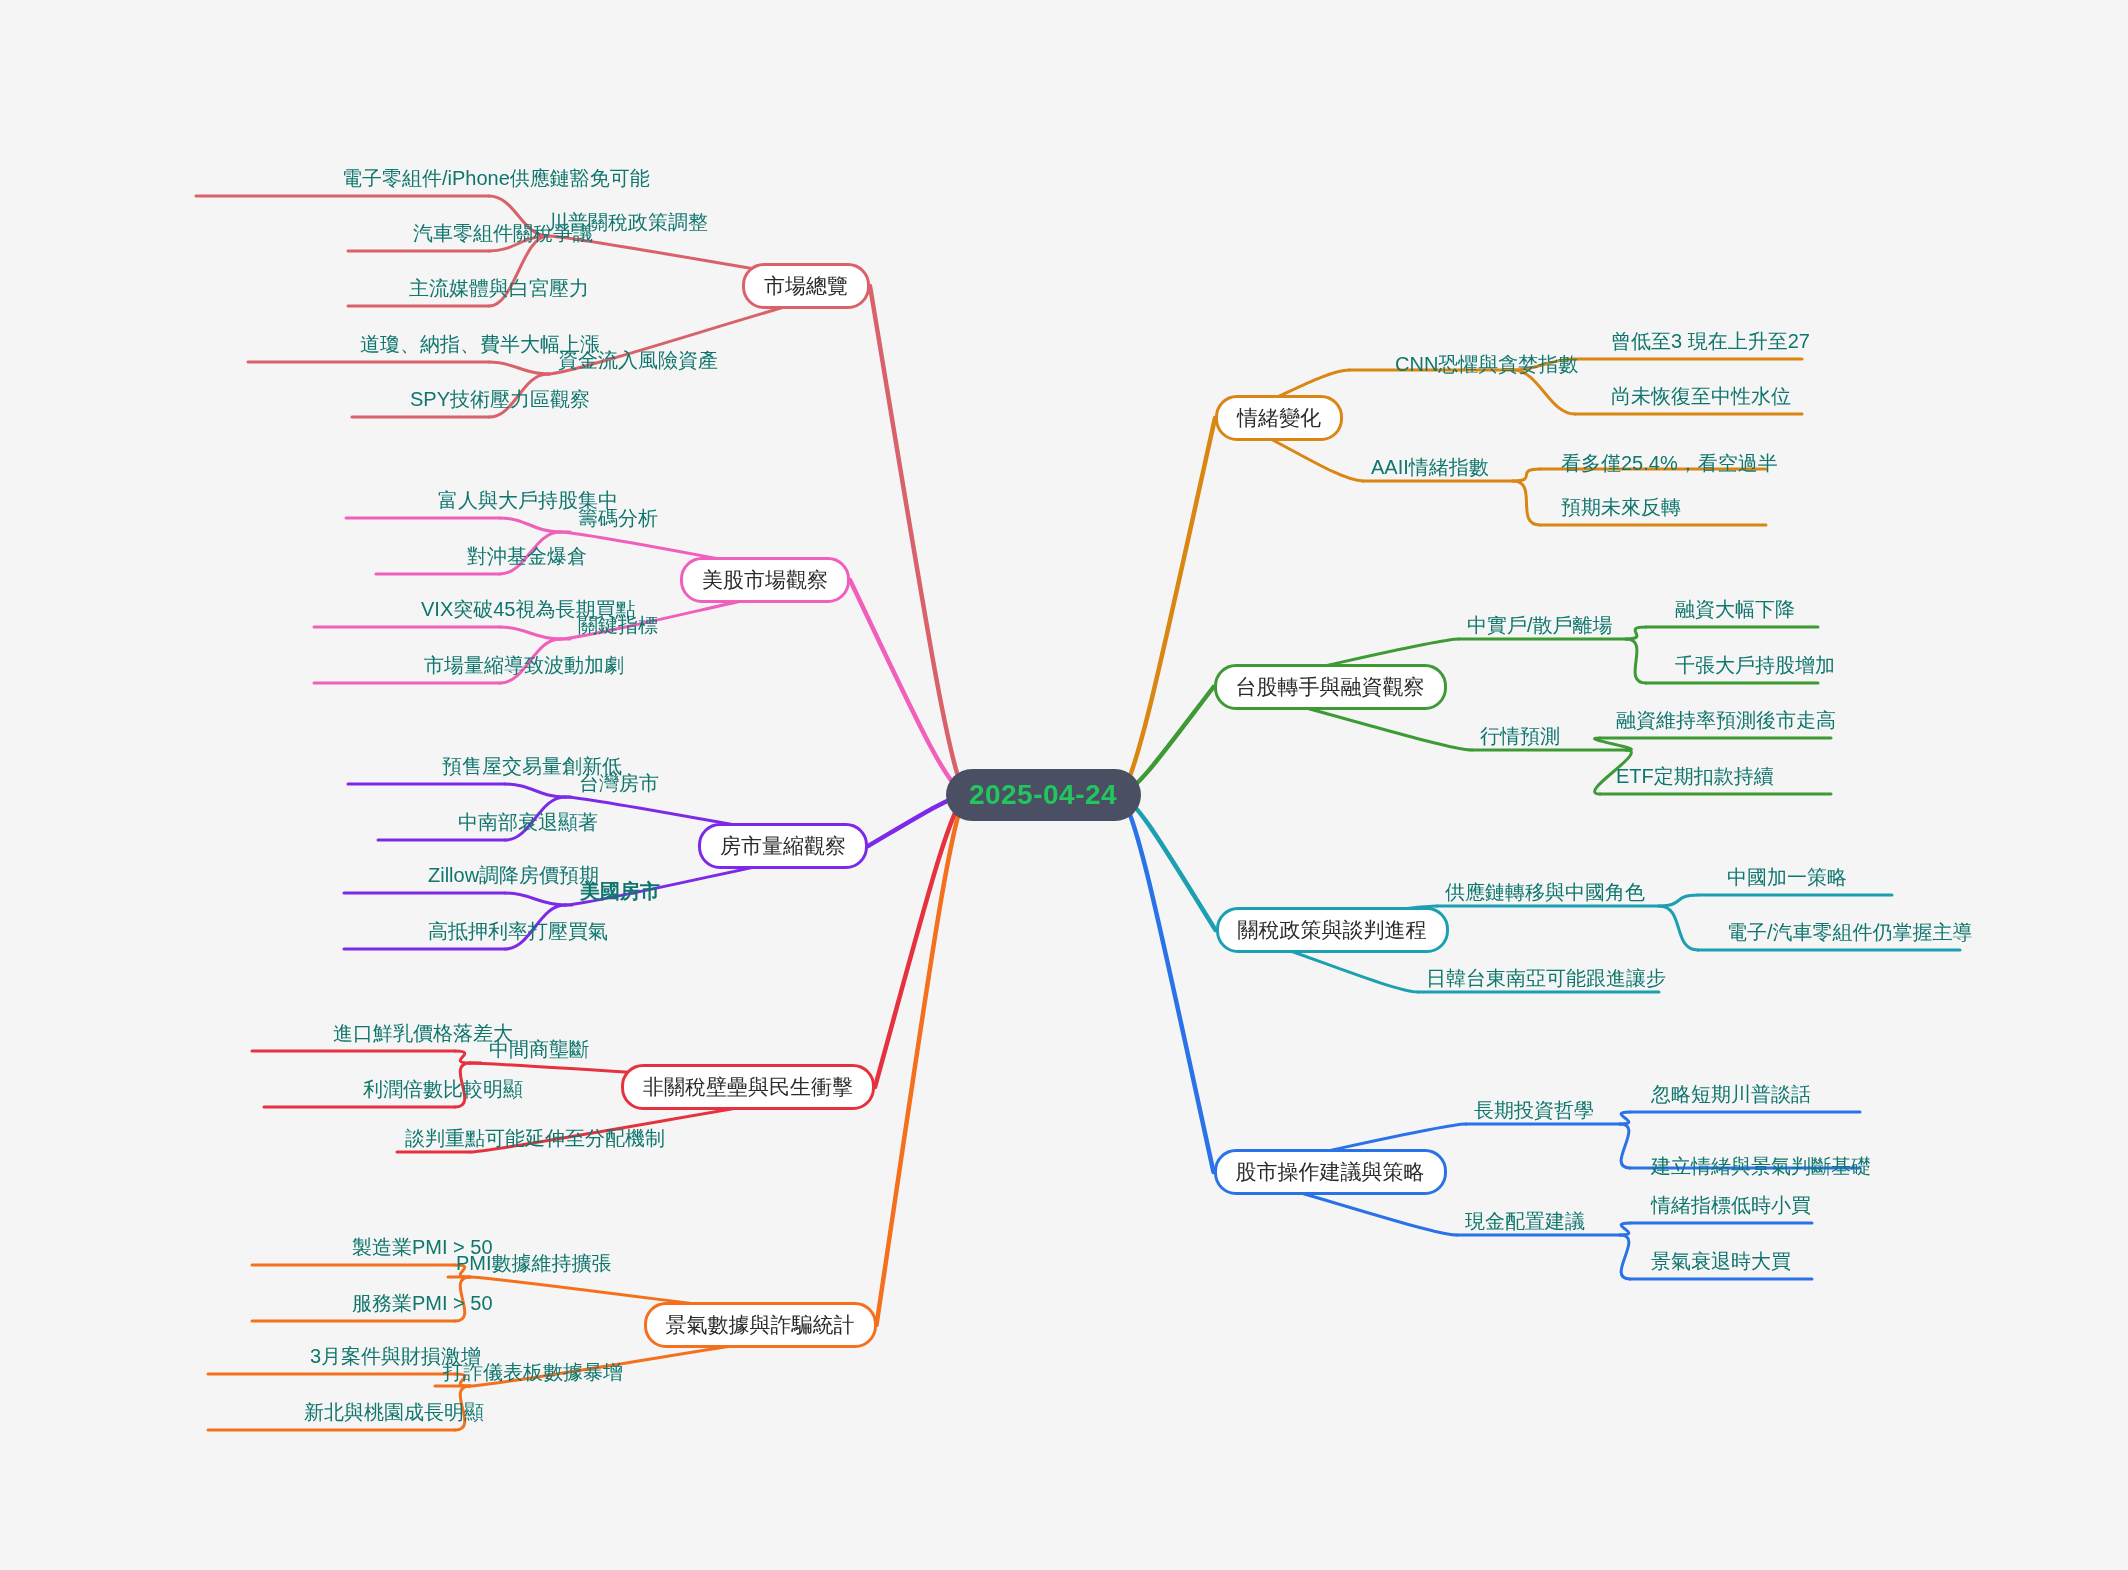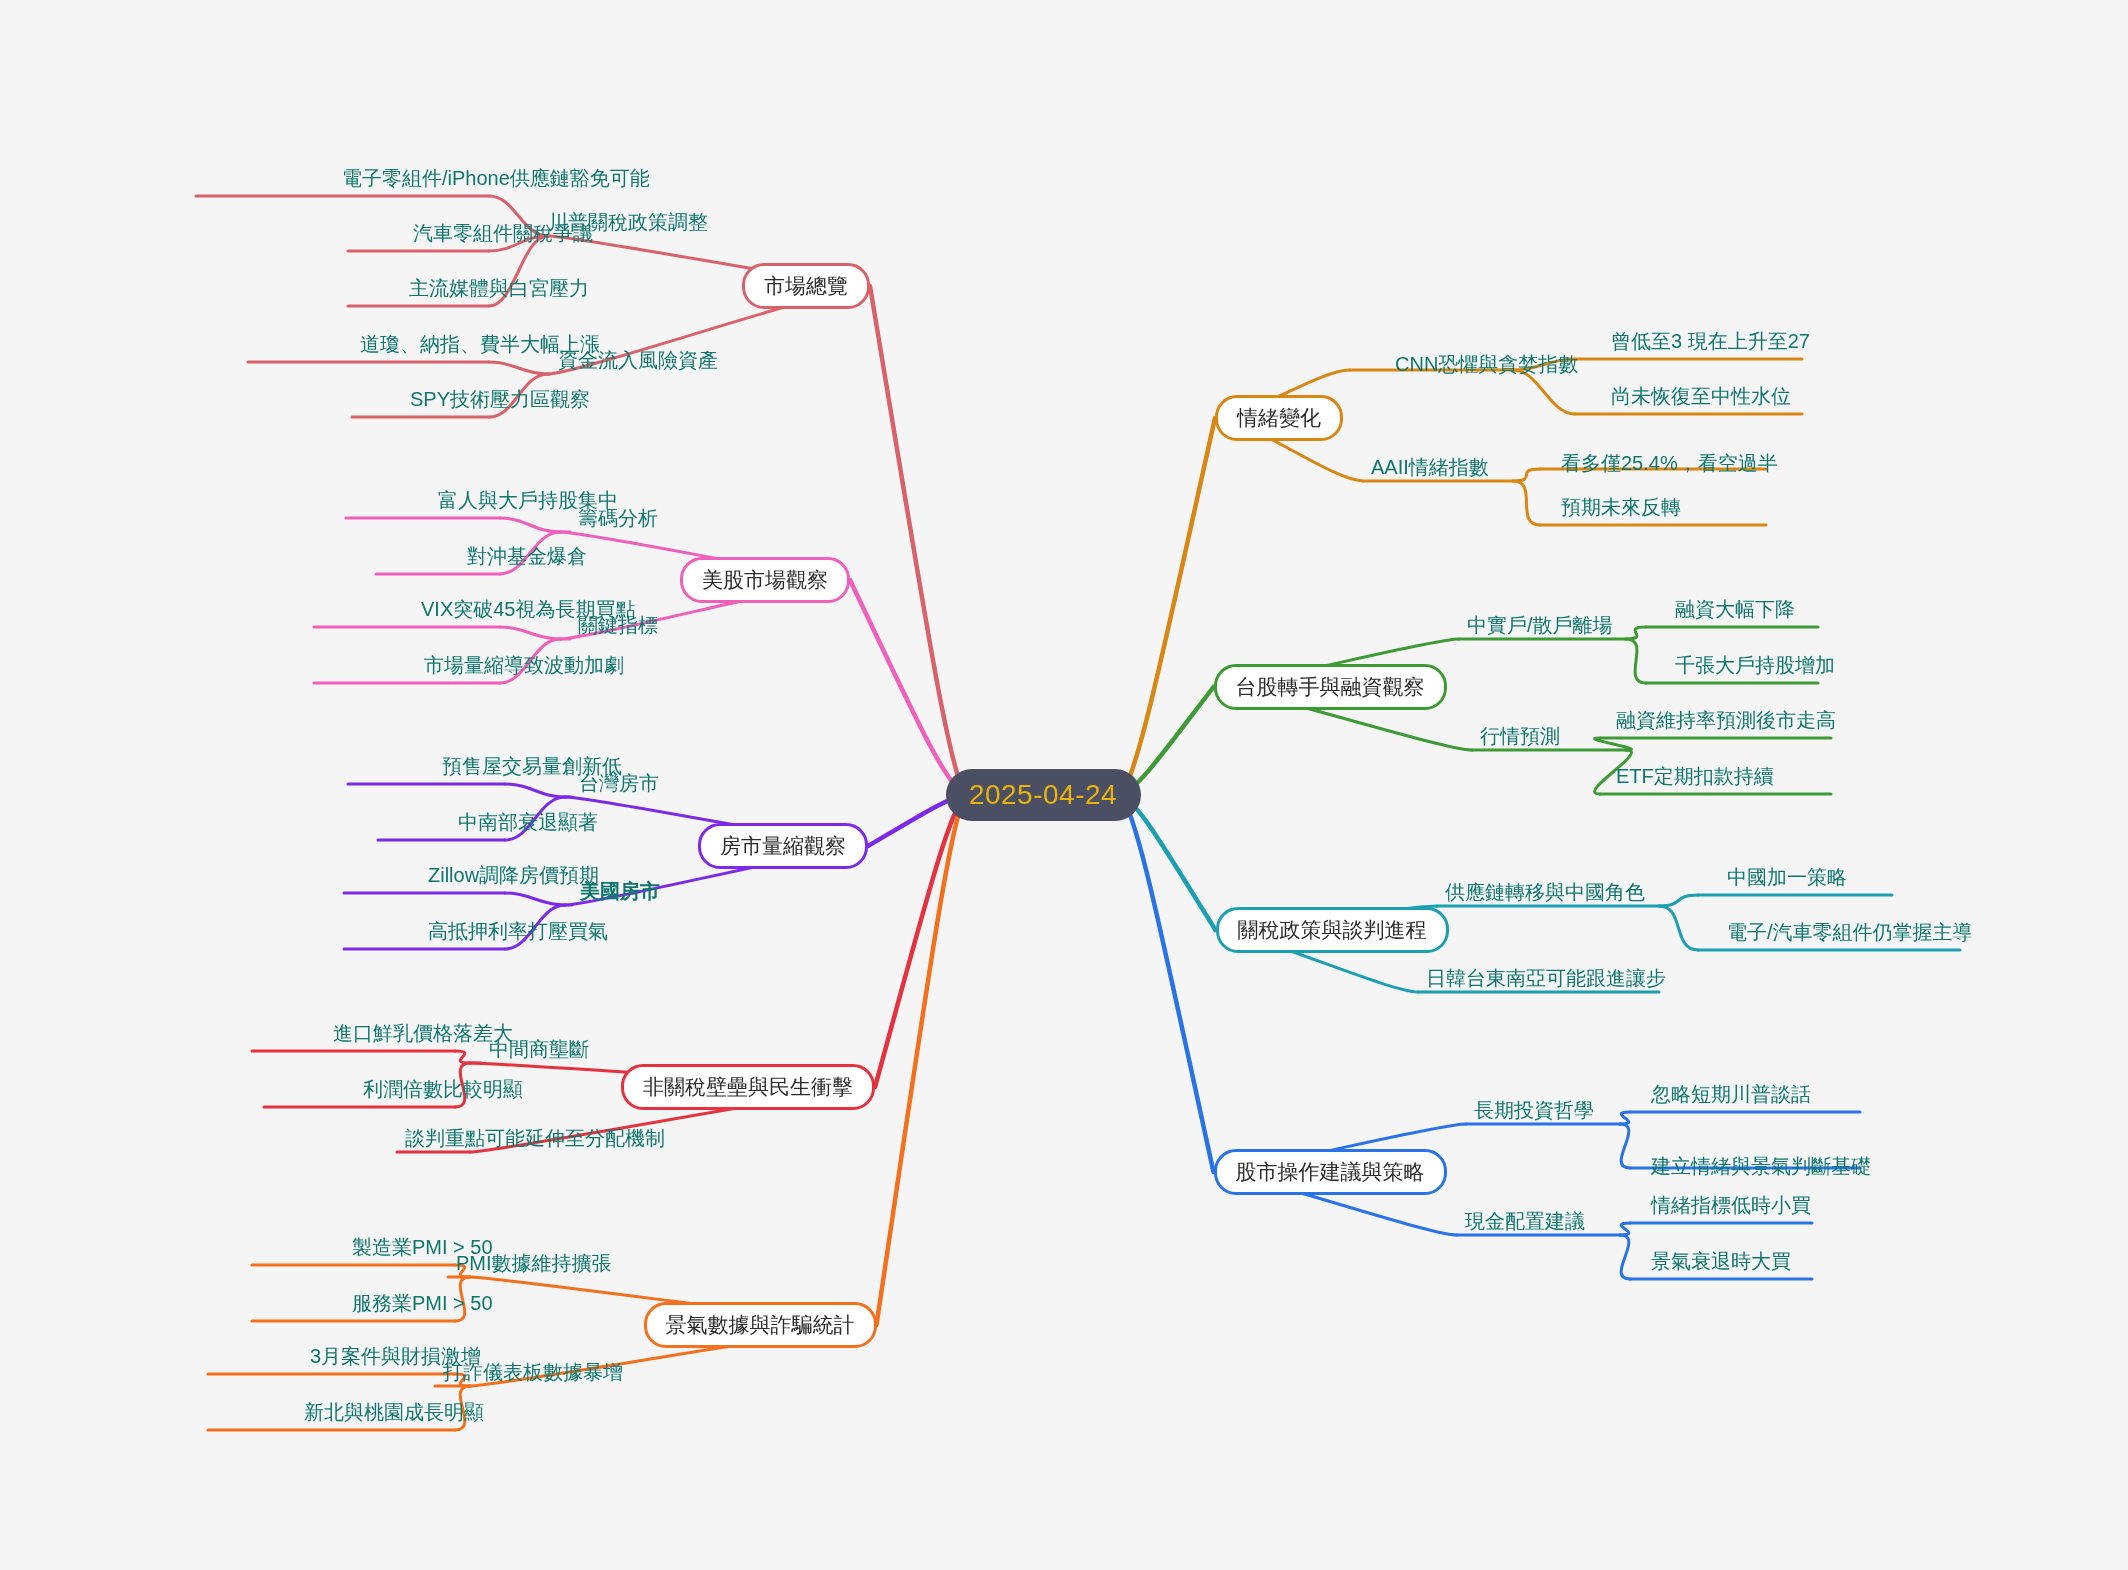--- a/index.html
+++ b/index.html
@@ -14,26 +14,27 @@
   svg.links{position:absolute;left:0;top:0;width:2128px;height:1570px;pointer-events:none;}
   .node{
     position:absolute;
     box-sizing:border-box;
     display:flex;align-items:center;justify-content:center;
     white-space:nowrap;
   }
   
   .root{
     background:#4b4f63;
-    color:#eab308;
+    color:#22c55e;
     border-radius:30px;
     font-size:28px;
     letter-spacing:.5px;
     padding:0 26px;
     height:52px;
+    font-weight:bold;
   }
   
   .b1{
     background:#ffffff;
     border-radius:22px;
     border:3px solid #888;
     font-size:21px;
     color:#2b2b2b;
     height:46px;
     padding:0 20px;

